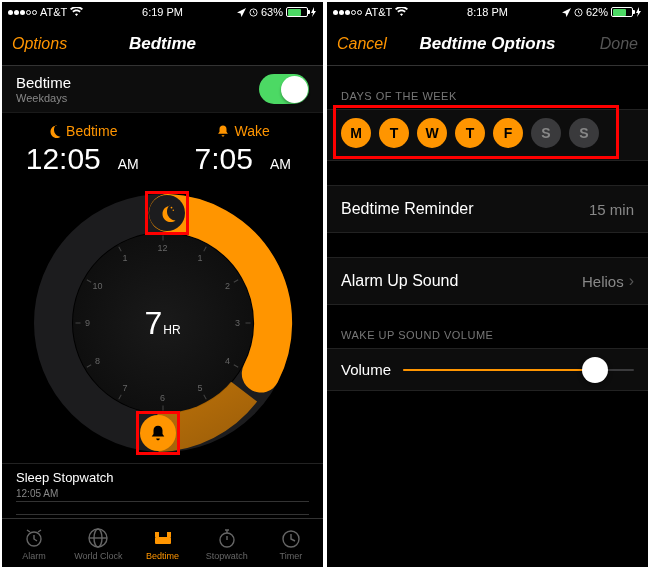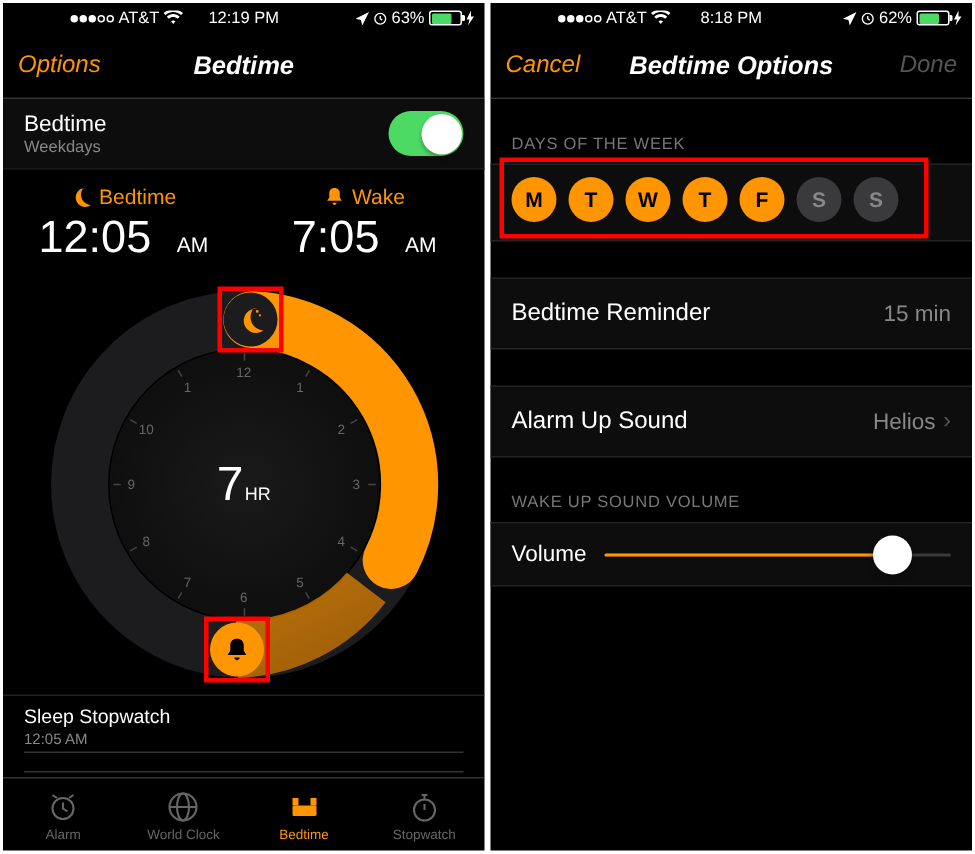--- a/index.html
+++ b/index.html
@@ -1,18 +1,18 @@
 <!DOCTYPE html>
 <html><head>
 <meta charset="utf-8">
 <style>
   * { margin:0; padding:0; box-sizing:border-box; font-family:-apple-system,Helvetica,Arial,sans-serif; }
   body { background:#fff; width:650px; height:569px; display:flex; gap:4px; padding:2px; }
   .phone { width:322px; height:565px; background:#000; color:#fff; display:flex; flex-direction:column; overflow:hidden; position:relative; }
-  .status-bar { height:20px; display:flex; align-items:center; justify-content:space-between; padding:0 6px; font-size:11px; color:#fff;margin-left:39px; }
+  .status-bar { height:20px; display:flex; align-items:center; justify-content:space-between; padding:0 6px; font-size:11px; color:#fff; }
   .status-left,.status-right { display:flex; align-items:center; gap:3px; }
   .status-center { position:absolute; left:50%; transform:translateX(-50%); font-size:11px; font-weight:500; }
   .dots { display:flex; gap:1px; }
   .dot { width:5px; height:5px; border-radius:50%; background:#fff; }
   .dot.empty { background:transparent; border:0.7px solid #fff; }
   .nav-bar { height:44px; display:flex; align-items:center; justify-content:space-between; padding:0 10px; border-bottom:0.5px solid #333;font-style:italic; }
   .nav-btn { color:#ff9500; font-size:16px; }
   .nav-btn.disabled { color:#555; }
   .nav-title { color:#fff; font-size:17px; font-weight:600; position:absolute; left:50%; transform:translateX(-50%); }
   .row { display:flex; justify-content:space-between; align-items:center; padding:8px 14px; background:#0d0d0d; border-bottom:0.5px solid #1a1a1a; }
@@ -73,21 +73,21 @@
           <div class="dot"></div>
           <div class="dot"></div>
         <div class="dot empty"></div>
           <div class="dot empty"></div>
       </div>
       <span>AT&amp;T</span>
       <svg width="13" height="10" viewBox="0 0 13 10">
           <path d="M6.5 9L8 7.2c-.8-.8-2.2-.8-3 0L6.5 9zm-3-3.5c1.7-1.6 4.3-1.6 6 0l1.3-1.4c-2.4-2.3-6.2-2.3-8.6 0L3.5 5.5zm-2.2-2.5c2.9-2.7 7.5-2.7 10.4 0L13 1.7C9.4-1.6 3.6-1.6 0 1.7L1.3 3z" fill="#fff"></path>
         </svg>
     </div>
-    <div class="status-center">12:19 PM</div>
+    <div class="status-center">6:19 PM</div>
     <div class="status-right">
       <svg width="9" height="9" viewBox="0 0 10 10">
           <path d="M0 5l10-5-5 10-1-4z" fill="#fff"></path>
         </svg>
       <svg width="9" height="9" viewBox="0 0 10 10">
           <circle cx="5" cy="5" r="4" fill="none" stroke="#fff" stroke-width="1"></circle>
           <path d="M5 3v2l1.5 1" stroke="#fff" stroke-width="1" fill="none"></path>
         </svg>
       <span>63%</span>
       <div class="battery">
@@ -223,20 +223,27 @@
         </svg>
       <span class="tab-label">Bedtime</span>
     </div>
     <div class="tab">
       <svg viewBox="0 0 24 24">
           <circle cx="12" cy="14" r="7" fill="none" stroke="currentColor" stroke-width="1.4"></circle>
           <path d="M12 10v4M10 4h4M12 4v3" stroke="currentColor" stroke-width="1.4"></path>
         </svg>
       <span class="tab-label">Stopwatch</span>
     </div>
+    <div class="tab">
+      <svg viewBox="0 0 24 24">
+          <circle cx="12" cy="13" r="8" fill="none" stroke="currentColor" stroke-width="1.4"></circle>
+          <path d="M12 8v5l4 2" stroke="currentColor" stroke-width="1.4" fill="none"></path>
+        </svg>
+      <span class="tab-label">Timer</span>
+    </div>
   </div>
 </div>
 
 <div class="phone">
   <div class="status-bar">
     <div class="status-left">
       <div class="dots">
         <div class="dot"></div>
           <div class="dot"></div>
           <div class="dot"></div>

